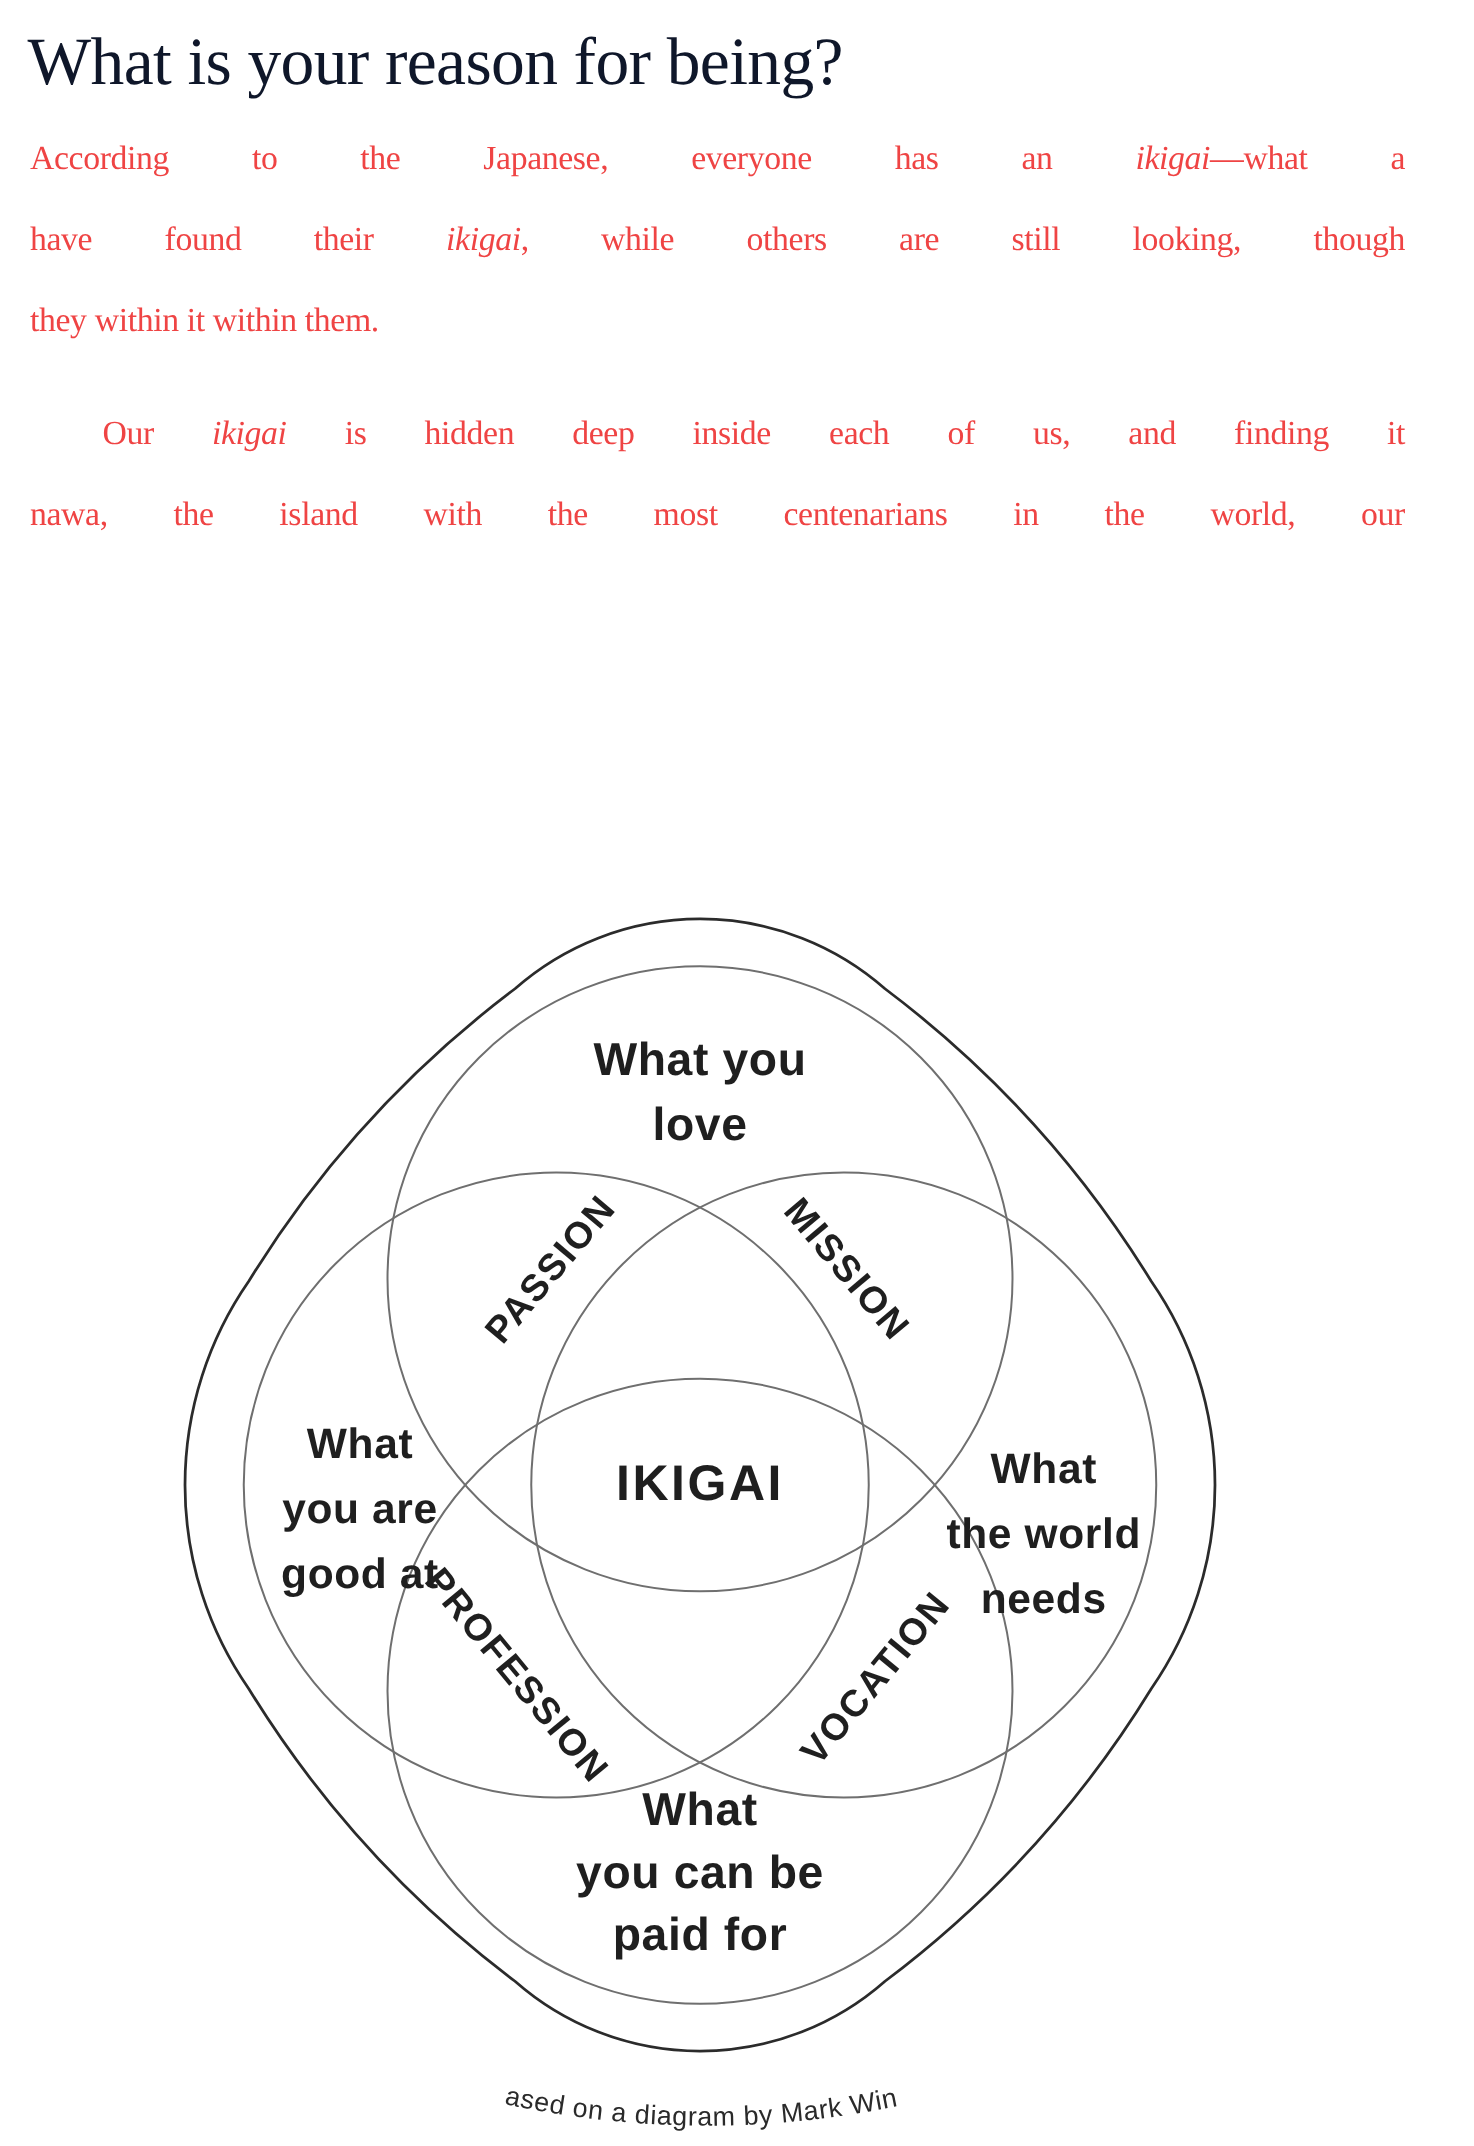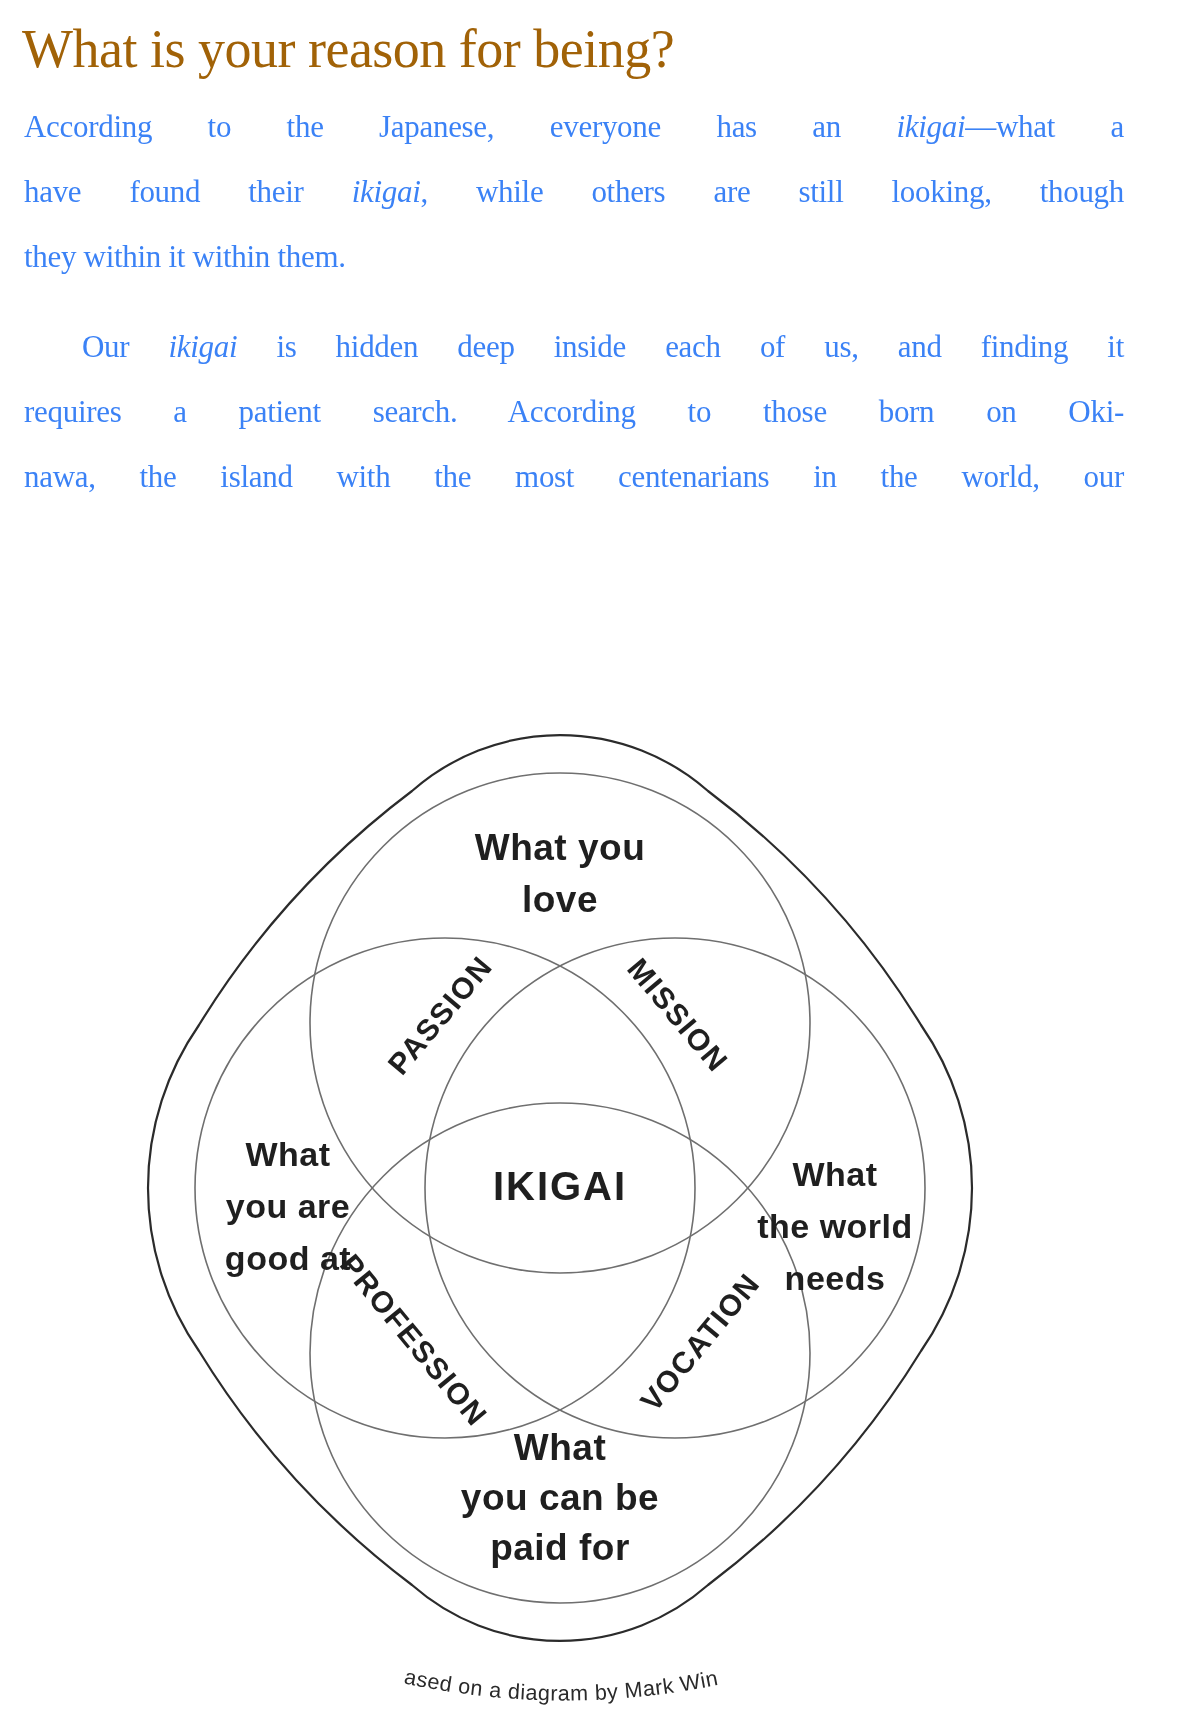--- a/index.html
+++ b/index.html
@@ -5,25 +5,25 @@
   html,body { margin:0; padding:0; background:#ffffff; }
   .page {
     position:relative; width:1179px; height:1717px;
     background:#ffffff; overflow:hidden;
     font-family:"Liberation Serif", serif;
   }
   .heading {
     position:absolute; left:22px; top:18px; margin:0;
     font-family:"Liberation Serif", serif;
     font-size:54px; font-weight:400; letter-spacing:-0.5px;
-    color:#a16207; white-space:nowrap;
+    color:#0f172a; white-space:nowrap;
   }
   .body-text {
     position:absolute; left:24px; top:94px; width:1100px;
-    font-size:31px; letter-spacing:-0.3px; color:#3b82f6;
+    font-size:27px; letter-spacing:-0.3px; color:#ef4444;
   }
   .para { margin:0; }
   .para + .para { margin-top:25px; }
   .tline {
     height:65px; line-height:65px; white-space:nowrap;
     text-align:justify; text-align-last:justify;
   }
   .tline.lastline { text-align-last:left; }
   .tline.indent { padding-left:58px; }
   .it { font-style:italic; }
@@ -48,21 +48,20 @@
   <h1 class="heading">What is your reason for being?</h1>
 
   <div class="body-text">
       <div class="para">
         <div class="tline"><span>According to the Japanese, everyone has an </span><span class="it">ikigai</span><span>—what a</span></div>
         <div class="tline"><span>have found their </span><span class="it">ikigai</span><span>, while others are still looking, though</span></div>
         <div class="tline lastline"><span>they within it within them.</span></div>
       </div>
       <div class="para">
         <div class="tline indent"><span>Our </span><span class="it">ikigai</span><span> is hidden deep inside each of us, and finding it</span></div>
-        <div class="tline"><span>requires a patient search. According to those born on Oki-</span></div>
         <div class="tline"><span>nawa, the island with the most centenarians in the world, our</span></div>
       </div>
     </div>
 
   <svg class="diagram" width="1179" height="1717" viewBox="0 0 1179 1717">
 
     <path class="outline" d="M 412,791
          A 224 224 0 0 1 708,791
          A 850 850 0 0 1 921,1025
          A 286 286 0 0 1 921,1351

